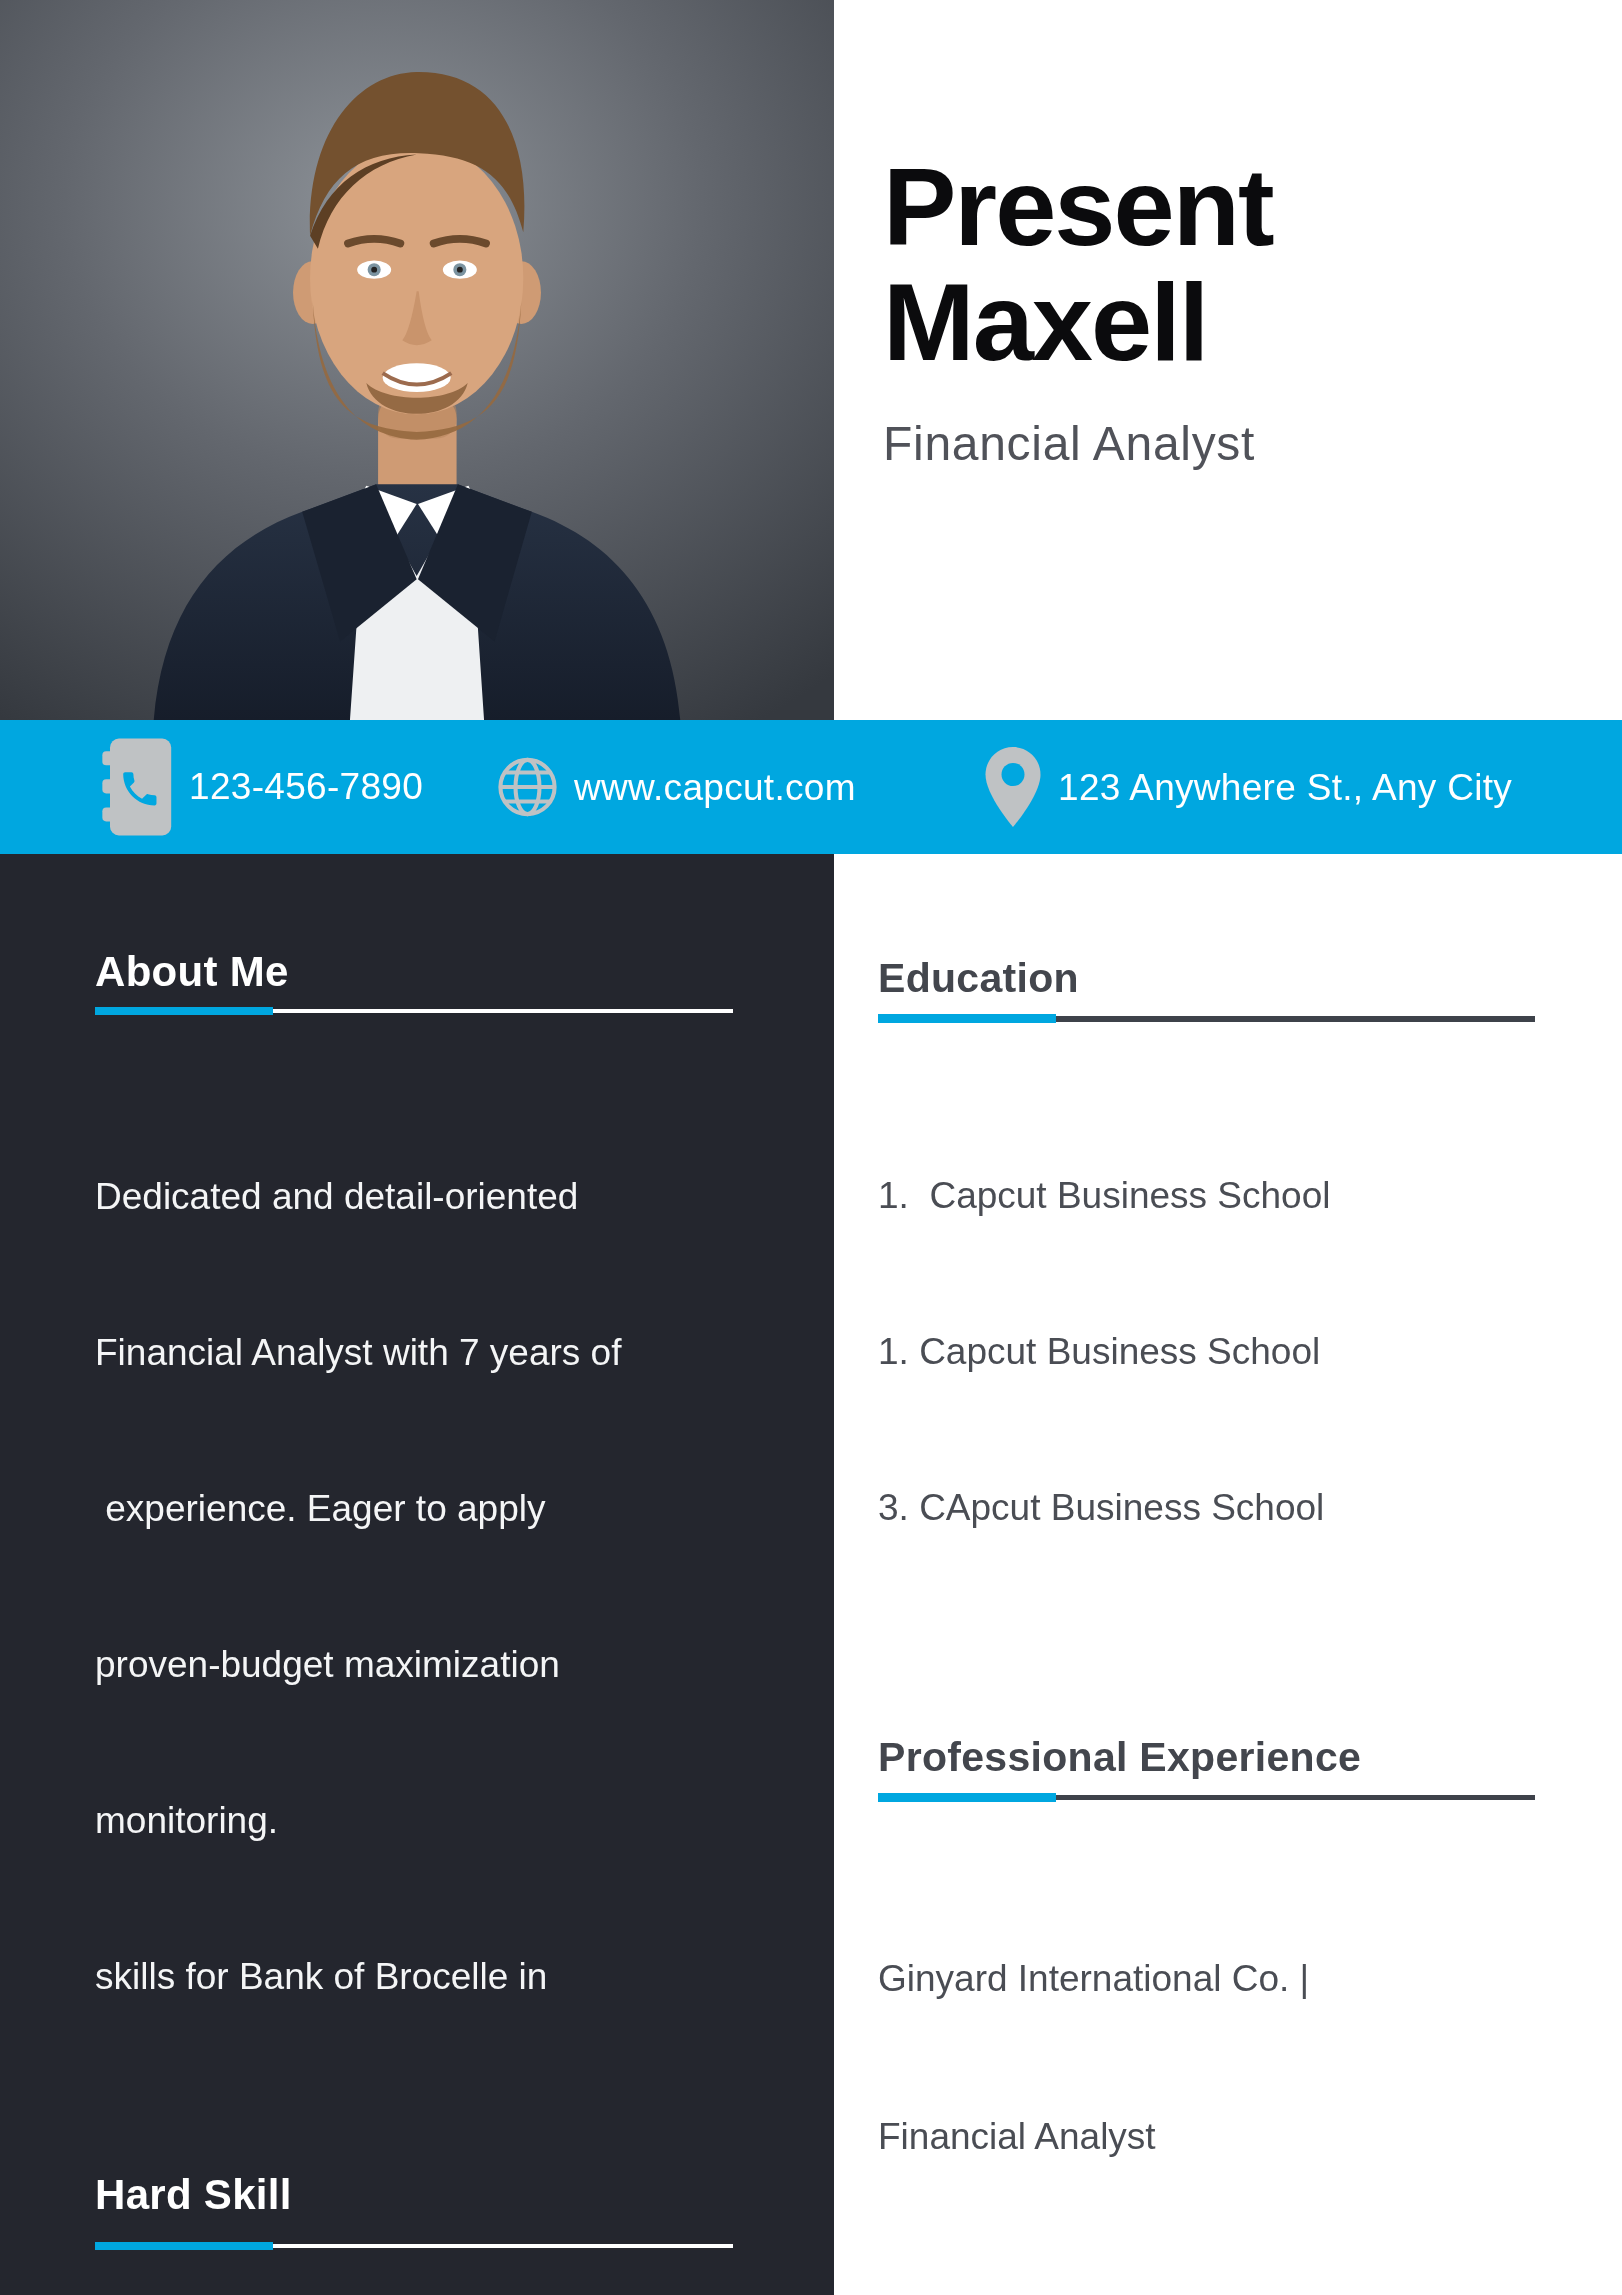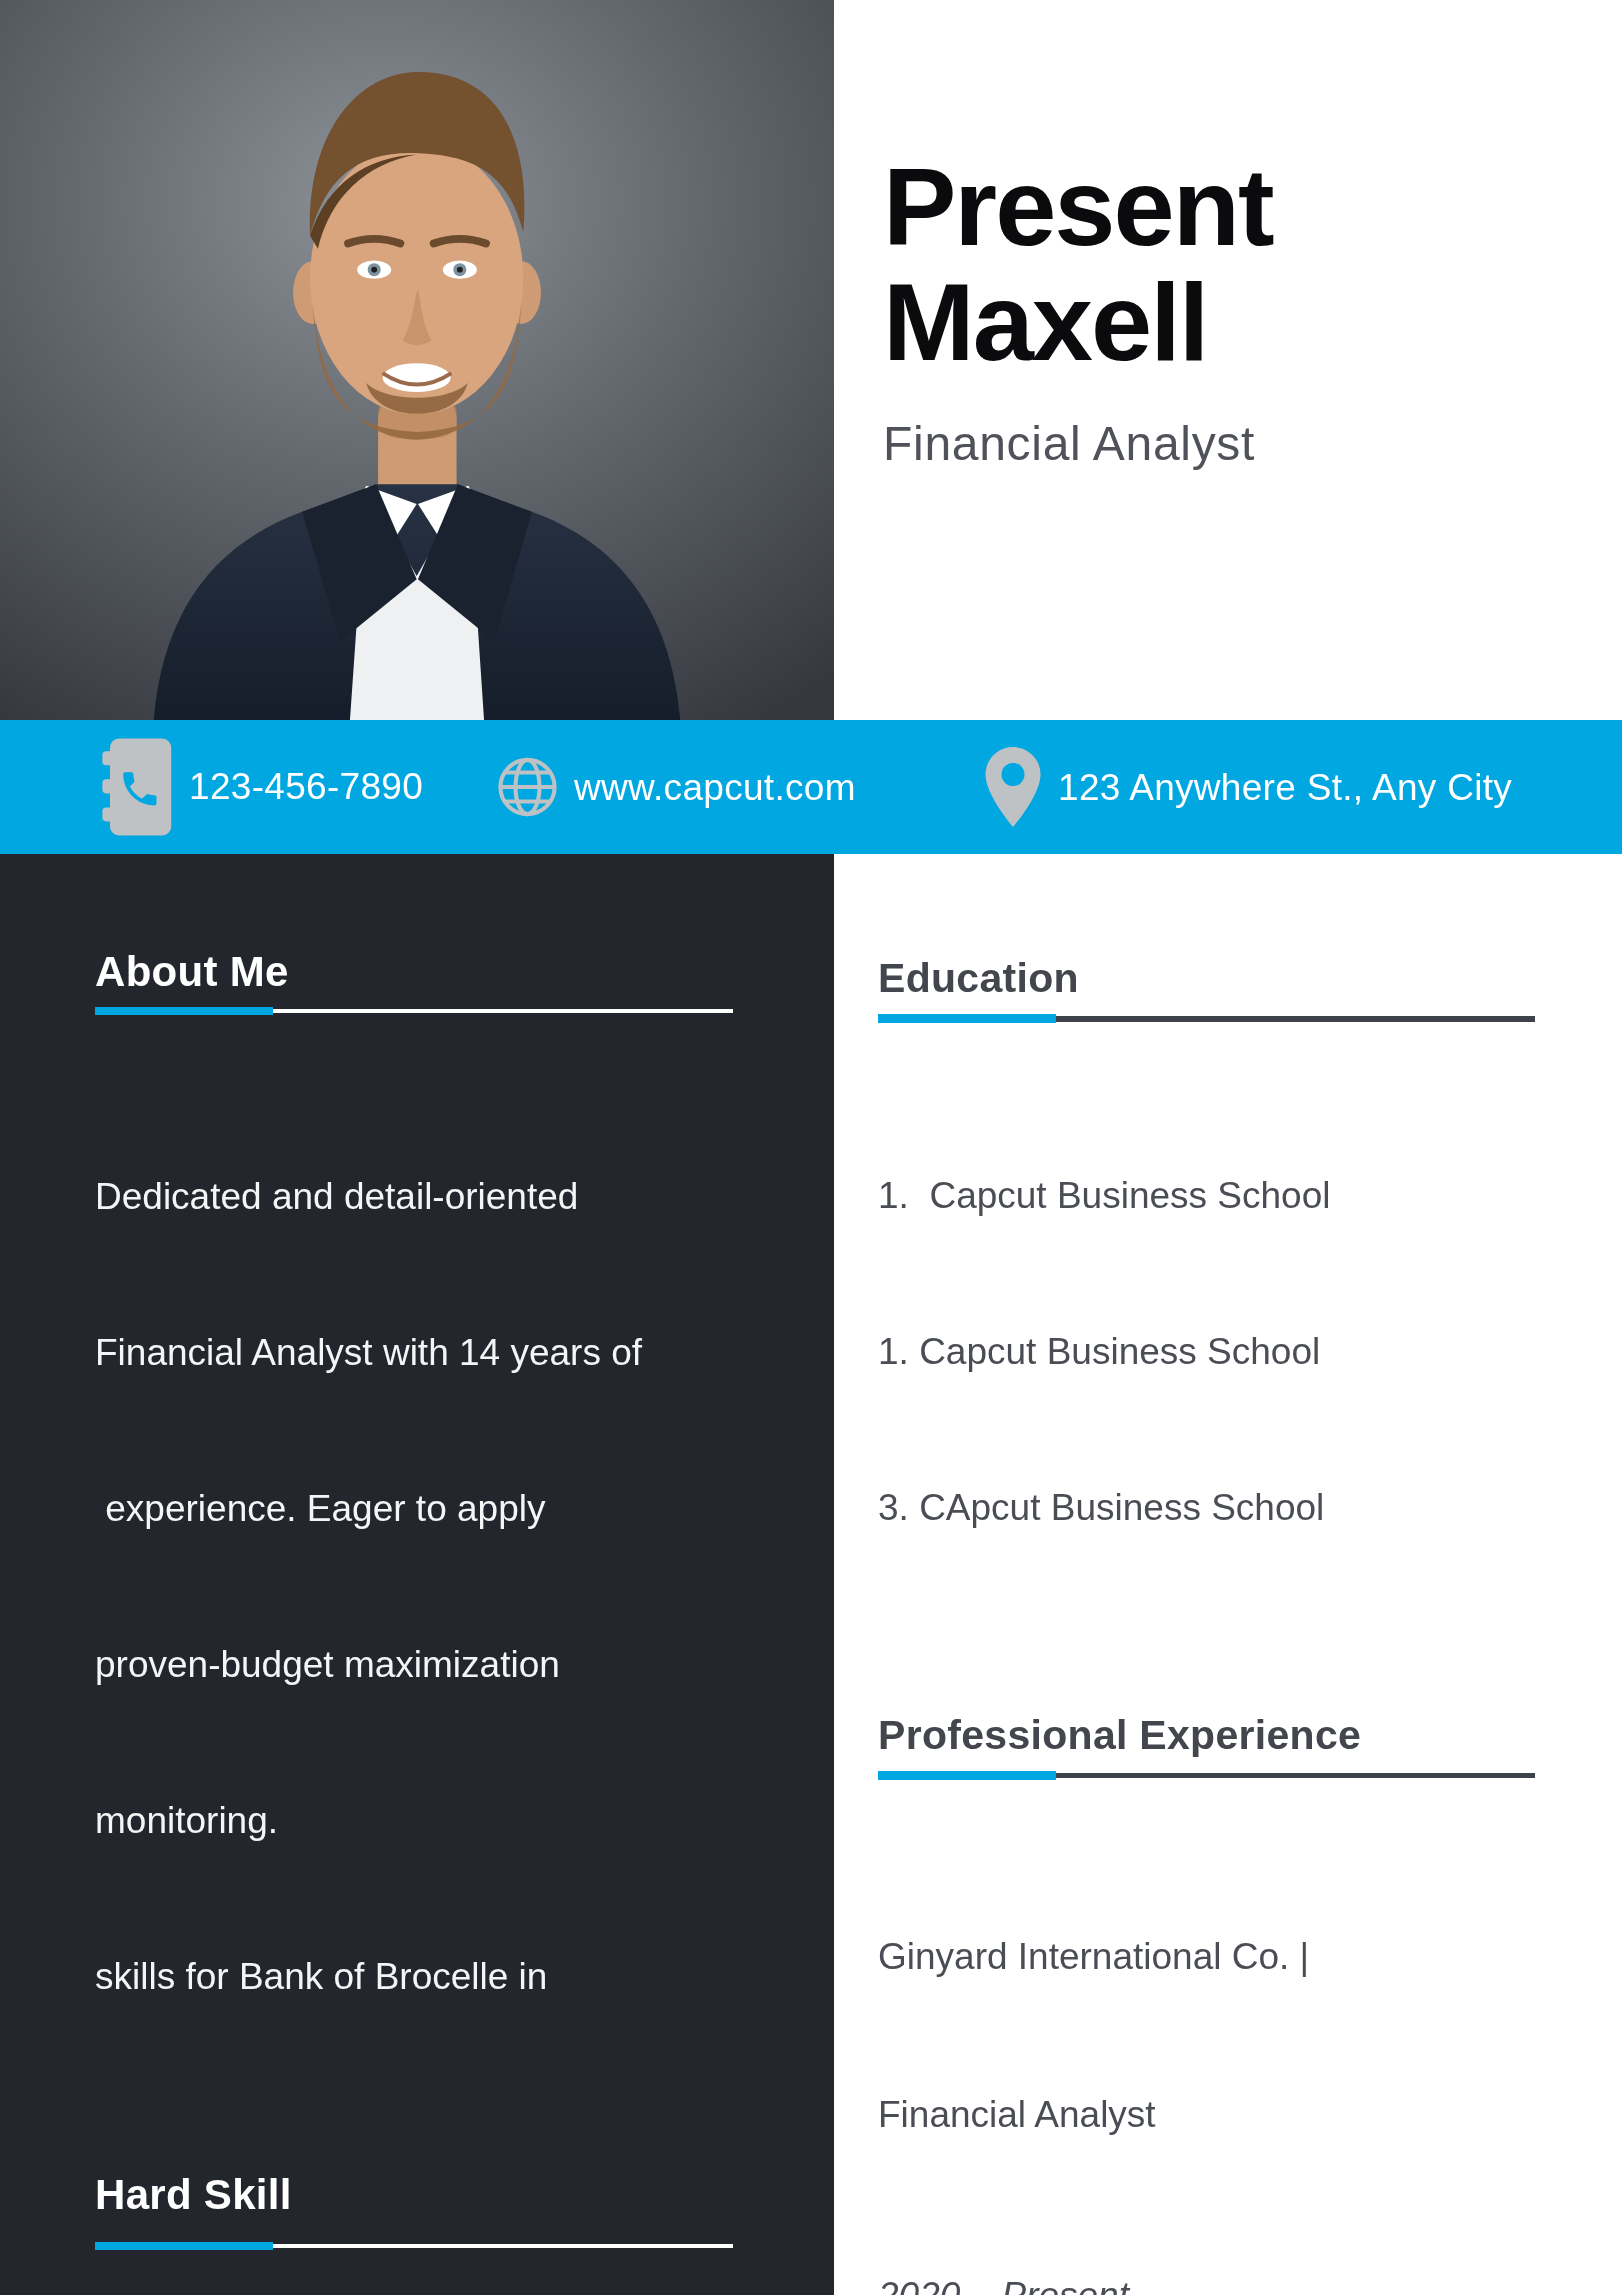--- a/index.html
+++ b/index.html
@@ -58,21 +58,21 @@
 
   
   .about-rule{margin-top:11.8px;}
   .about-para{margin-top:52px;}
   .hardskill-title{margin-top:65px;}
   .hardskill-rule{margin-top:23.6px;}
 
   
   .edu-rule{margin-top:14.4px;}
   .edu-list{margin-top:43px;}
-  .exp-title{margin-top:76px;}
+  .exp-title{margin-top:98px;}
   .exp-rule{margin-top:14.4px;}
   .exp-company{margin-top:46px;}
   .exp-company div{line-height:54px;}
   .exp-period{margin-top:29px;font-style:italic;line-height:41px;}
 </style>
 </head>
 <body>
 
 <div id="page">
 
@@ -176,21 +176,21 @@
 
   <div class="left-col">
 
     <div class="sec-title">About Me</div>
     <div class="rule about-rule">
       <div class="seg-accent"></div>
       <div class="seg-light"></div>
     </div>
     <div class="body-text about-para">
       <div>Dedicated and detail-oriented</div>
-      <div>Financial Analyst with 14 years of</div>
+      <div>Financial Analyst with 7 years of</div>
       <div> experience. Eager to apply</div>
       <div>proven-budget maximization</div>
       <div>monitoring.</div>
       <div>skills for Bank of Brocelle in</div>
     </div>
 
     <div class="sec-title hardskill-title">Hard Skill</div>
     <div class="rule hardskill-rule">
       <div class="seg-accent"></div>
       <div class="seg-light"></div>

